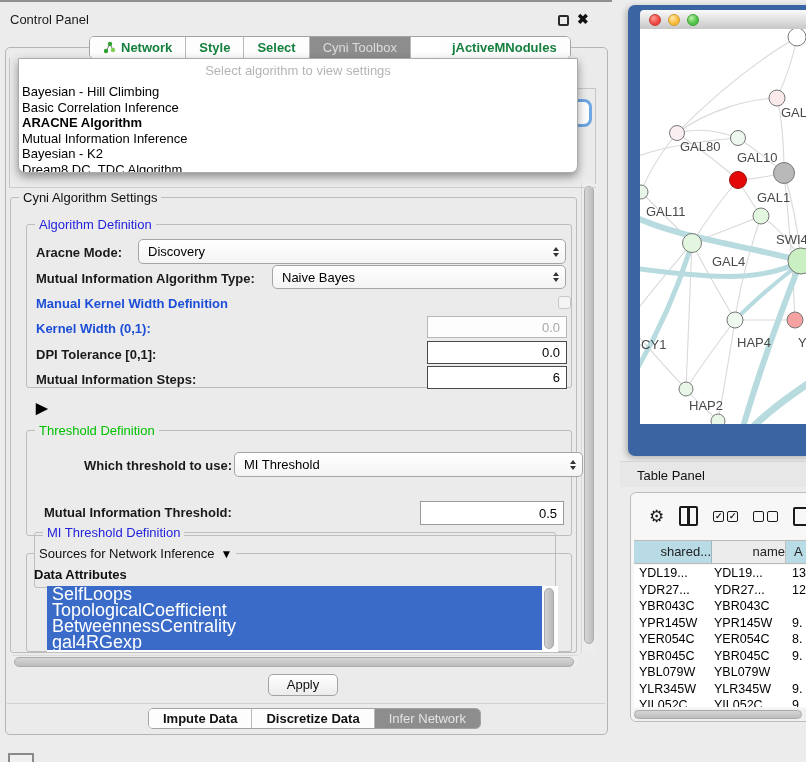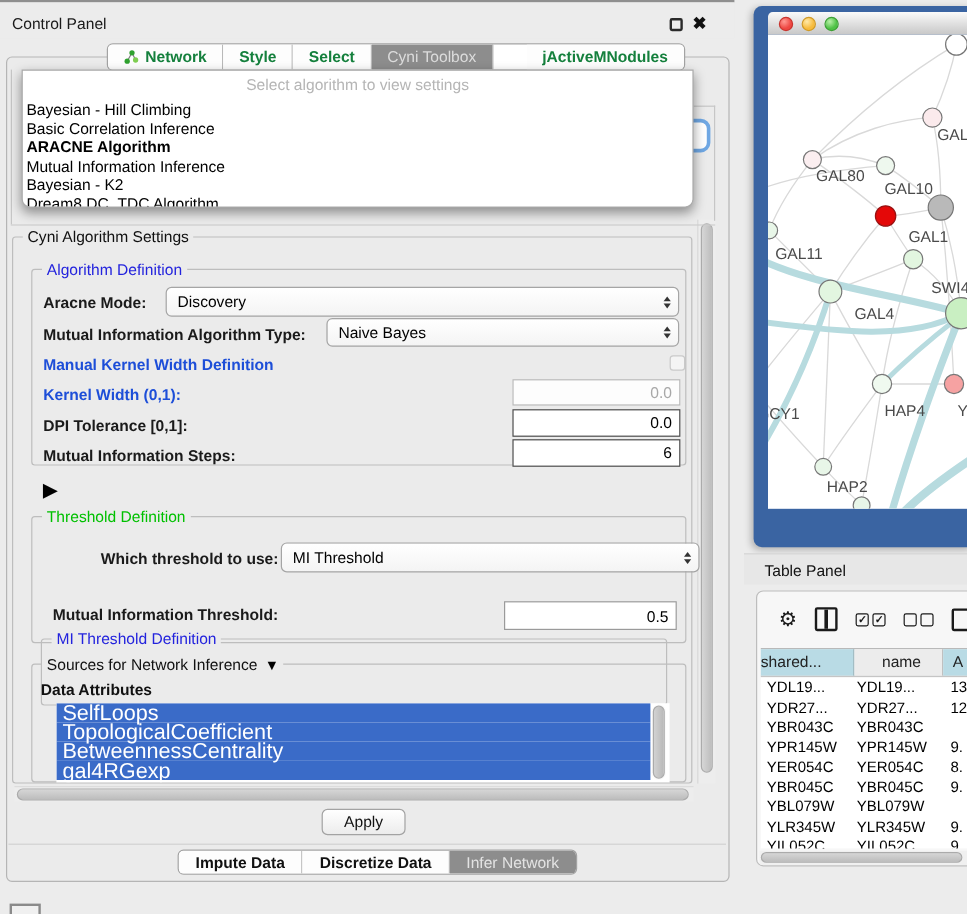--- a/index.html
+++ b/index.html
@@ -99,21 +99,21 @@
   .tp-body { position:absolute; left:630px; top:492px; width:182px; height:230px; background:#f7f7f7; border:1px solid #bdbdbd; border-radius:6px 0 0 6px; overflow:hidden; }
   .tp-toolbar { position:absolute; left:0; top:0; width:100%; height:46px; display:flex; align-items:center; gap:15px; padding-left:18px; }
   .gear { font-size:17px; color:#1a1a1a; }
   .colsplit { width:19px; height:20px; border:2.5px solid #1a1a1a; border-radius:2px; position:relative; }
   .colsplit::after { content:""; position:absolute; left:6px; top:0; bottom:0; width:2.5px; background:#1a1a1a; }
   .cb-pair { display:flex; gap:3px; }
   .cb { width:11px; height:11px; border:1.5px solid #1a1a1a; border-radius:2px; font-size:9px; line-height:9px; text-align:center; color:#1a1a1a; font-weight:bold; }
   .doc-ico { width:15px; height:19px; border:2.5px solid #1a1a1a; border-radius:2px; }
 
   .tbl-headrow { position:absolute; left:3px; top:47px; width:200px; height:24px; display:flex; border-top:1px solid #b9b9b9; border-bottom:1px solid #b9b9b9; }
-  .th { font-size:13px; color:#222; text-align:left; line-height:22px; border-right:1px solid #9fb6bc; overflow:hidden; white-space:nowrap; }
+  .th { font-size:13px; color:#222; text-align:right; line-height:22px; border-right:1px solid #9fb6bc; overflow:hidden; white-space:nowrap; }
   .th.sel { background:#b9dbe5; }
   .th.plain { background:#ececec; border-right:1px solid #c0c0c0; }
   .tbl-rows { position:absolute; left:3px; top:72px; width:200px; height:142px; overflow:hidden; background:#fff; }
   .tr { display:flex; height:16.5px; }
   .td { font-size:12.5px; color:#000; line-height:16px; white-space:nowrap; overflow:hidden; }
   .td.c1 { width:78px; padding-left:5px; }
   .td.c2 { width:74px; padding-left:2px; }
   .td.c3 { width:40px; padding-left:6px; }
   .tp-hscroll { position:absolute; left:2px; top:216px; width:176px; height:12px; background:#f0f0f0; }
   .tp-hscroll .thumb { position:absolute; left:1px; top:1px; height:9px; width:168px; border-radius:5px; background:linear-gradient(#d6d6d6,#bdbdbd); border:1px solid #ababab; }

